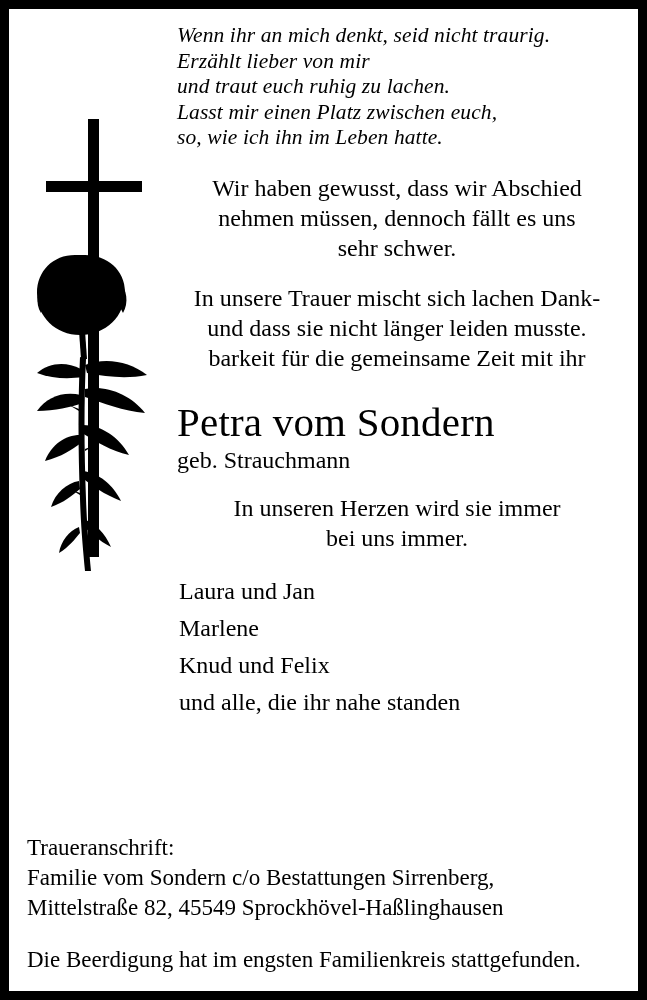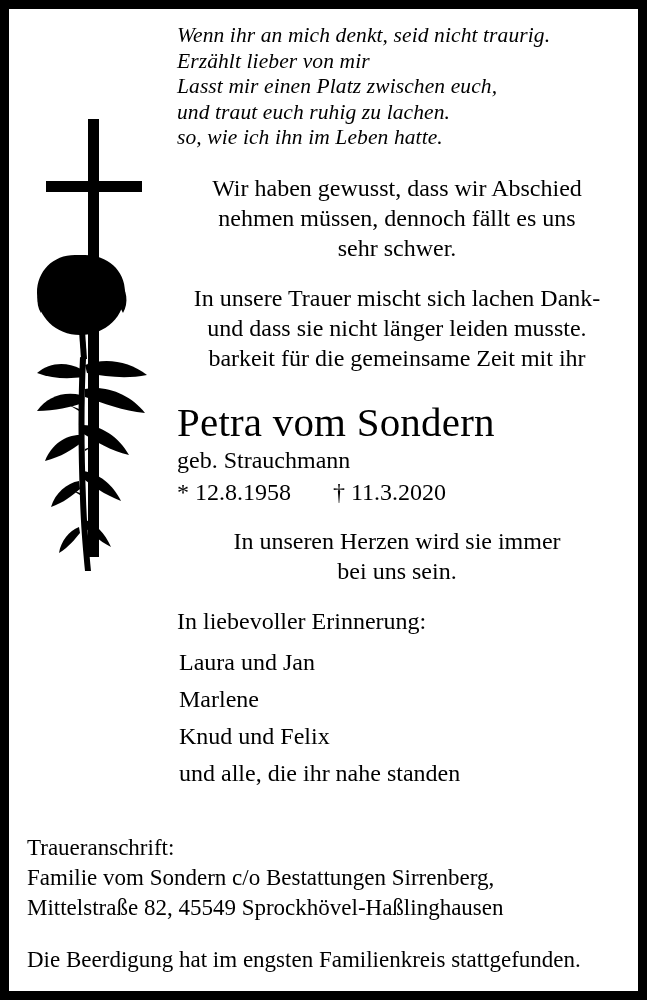--- a/index.html
+++ b/index.html
@@ -193,53 +193,47 @@
           <path d="M57 276 L47 270 L57 274 Z"></path>
         </g>
       </svg>
     </div>
 
     <div class="content">
 
       <div class="verse">
         <span class="line">Wenn ihr an mich denkt, seid nicht traurig.</span>
         <span class="line">Erzählt lieber von mir</span>
+        <span class="line">und traut euch ruhig zu lachen.</span>
         <span class="line">Lasst mir einen Platz zwischen euch,</span>
-        <span class="line">und traut euch ruhig zu lachen.</span>
         <span class="line">so, wie ich ihn im Leben hatte.</span>
       </div>
 
       <div class="para">
         <span class="line">Wir haben gewusst, dass wir Abschied</span>
         <span class="line">nehmen müssen, dennoch fällt es uns</span>
         <span class="line">sehr schwer.</span>
       </div>
 
       <div class="para">
         <span class="line">In unsere Trauer mischt sich lachen Dank-</span>
         <span class="line">und dass sie nicht länger leiden musste.</span>
         <span class="line">barkeit für die gemeinsame Zeit mit ihr</span>
       </div>
 
       <div class="name-block">
         <div class="name">Petra vom Sondern</div>
         <div class="maiden">geb. Strauchmann</div>
-        <div class="dates">
-          <span>* 12.8.1958</span>
-          <span class="gap"></span>
-          <span>† 11.3.2020</span>
-        </div>
       </div>
 
       <div class="para after-dates">
         <span class="line">In unseren Herzen wird sie immer</span>
-        <span class="line">bei uns sein.</span>
-      </div>
-
-      <div class="intro-line">In liebevoller Erinnerung:</div>
+        <span class="line">bei uns immer.</span>
+      </div>
+
 
       <div class="names-list">
         <span class="line">Laura und Jan</span>
         <span class="line">Marlene</span>
         <span class="line">Knud und Felix</span>
         <span class="line">und alle, die ihr nahe standen</span>
       </div>
 
     </div>
 

